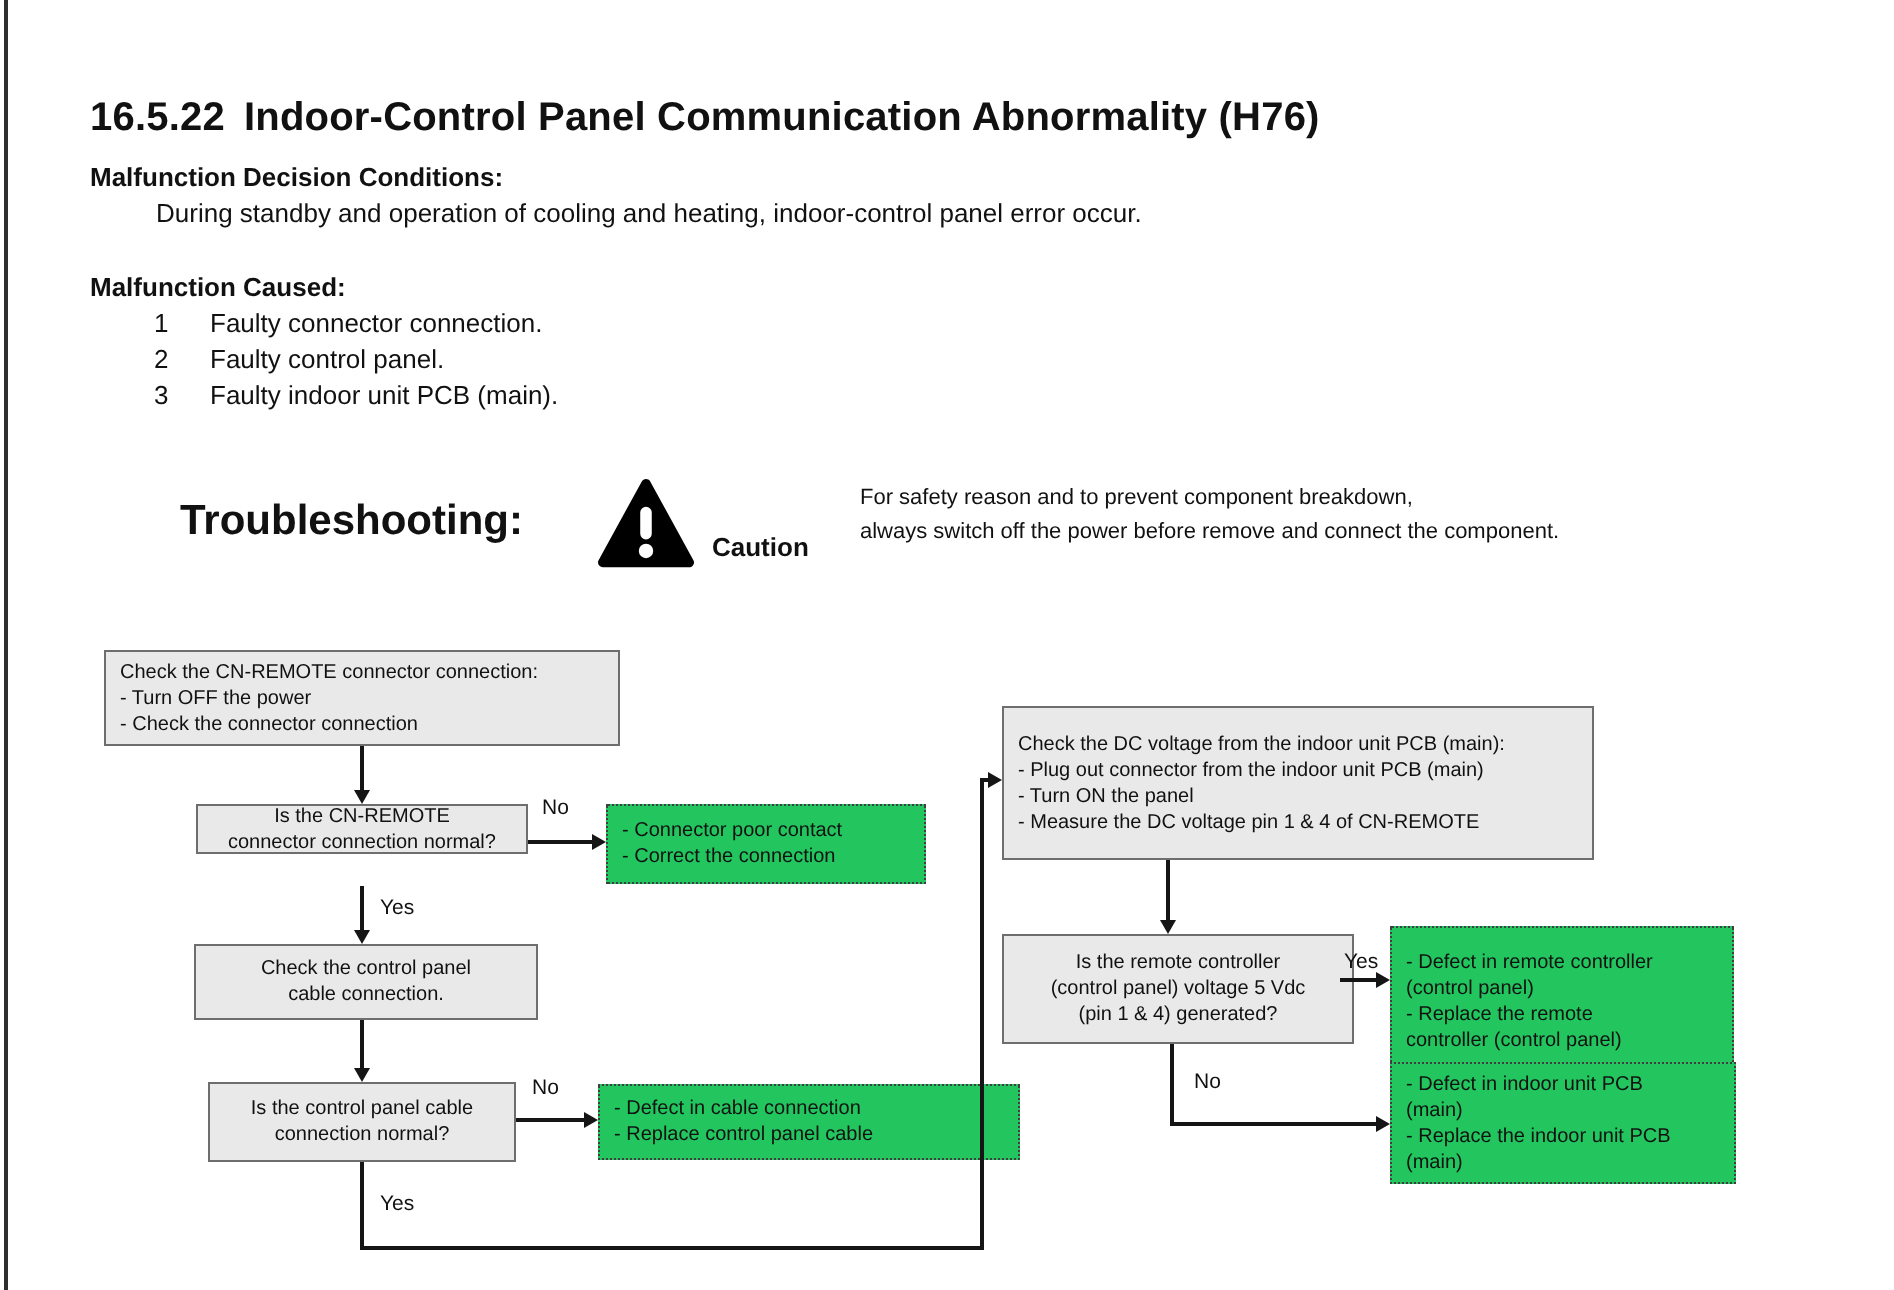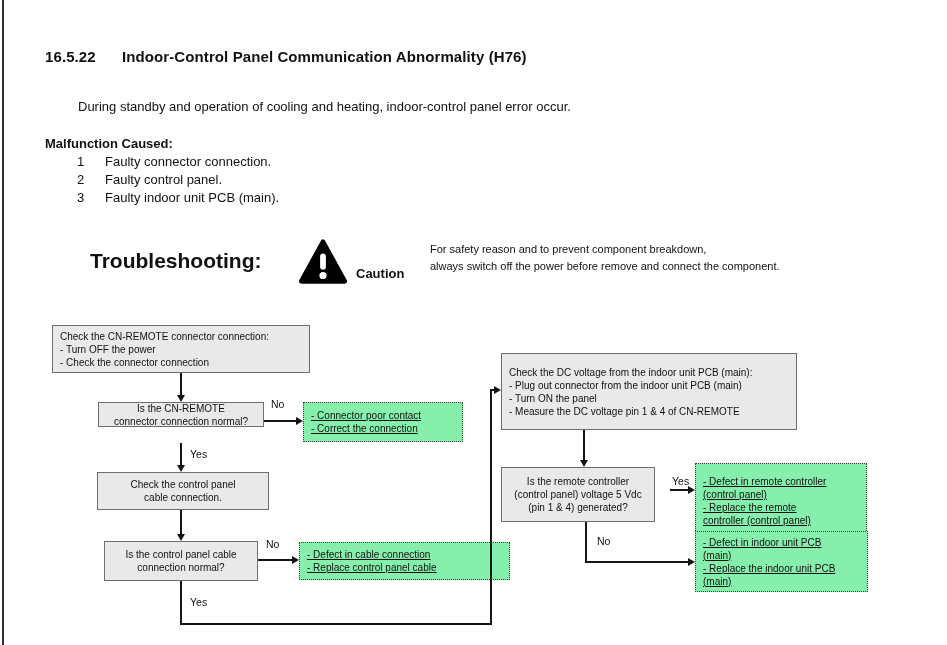--- a/index.html
+++ b/index.html
@@ -2,52 +2,53 @@
 <html><head>
 <meta charset="utf-8">
 <style>
   html,body{margin:0;padding:0;background:#ffffff;}
   #page{position:relative;width:947px;height:645px;background:#ffffff;overflow:hidden;
         font-family:"Liberation Sans", sans-serif;color:#111;}
   .abs{position:absolute;}
   
   #left-rule{position:absolute;left:2px;top:0;width:2px;height:645px;background:#2e2e2e;}
   
-  .h-title{font-size:15px;font-weight:bold;letter-spacing:.1px;white-space:nowrap;}
+  .h-title{font-size:20px;font-weight:bold;letter-spacing:.1px;white-space:nowrap;}
   .h-sub{font-size:13px;font-weight:bold;white-space:nowrap;}
   .body-txt{font-size:13px;white-space:nowrap;}
   .cause-num{font-size:13px;width:16px;text-align:left;}
   
   .ts-head{font-size:21px;font-weight:bold;white-space:nowrap;}
   .caution-lab{font-size:13px;font-weight:bold;}
   .safety{font-size:11px;white-space:nowrap;}
   
   .box{position:absolute;background:#e9e9e9;border:1.5px solid #6e6e6e;box-sizing:border-box;
        font-size:10px;line-height:13px;color:#111;display:flex;flex-direction:column;justify-content:center;}
   .la{align-items:flex-start;text-align:left;padding:3px 7px;}
   .ca{align-items:center;text-align:center;padding:2px 4px;}
-  .result{background:#86efac;border:1.5px dotted #3f3f3f;text-decoration:underline;}
+  .result{background:#22c55e;border:1.5px dotted #3f3f3f;}
   .box div{white-space:nowrap;}
   
   .fl{position:absolute;background:#151515;}
   .ah-d{position:absolute;width:0;height:0;border-left:4.5px solid transparent;
         border-right:4.5px solid transparent;border-top:7px solid #151515;}
   .ah-r{position:absolute;width:0;height:0;border-top:4.5px solid transparent;
         border-bottom:4.5px solid transparent;border-left:7px solid #151515;}
   .lab{position:absolute;font-size:10.5px;color:#111;white-space:nowrap;}
 </style>
 </head>
 <body>
 
 <div id="page">
   <div id="left-rule"></div>
 
   <div class="abs h-title" style="left:45px;top:48px;">16.5.22</div>
   <div class="abs h-title" style="left:122px;top:48px;">Indoor-Control Panel Communication Abnormality (H76)</div>
 
+  <div class="abs h-sub" style="left:45px;top:81px;">Malfunction Decision Conditions:</div>
   <div class="abs body-txt" style="left:78px;top:99px;">During standby and operation of cooling and heating, indoor-control panel error occur.</div>
 
   <div class="abs h-sub" style="left:45px;top:136px;">Malfunction Caused:</div>
 
   <div class="abs cause-num" style="left:77px;top:154px;">1</div>
   <div class="abs body-txt" style="left:105px;top:154px;">Faulty connector connection.</div>
   <div class="abs cause-num" style="left:77px;top:172px;">2</div>
   <div class="abs body-txt" style="left:105px;top:172px;">Faulty control panel.</div>
   <div class="abs cause-num" style="left:77px;top:190px;">3</div>
   <div class="abs body-txt" style="left:105px;top:190px;">Faulty indoor unit PCB (main).</div>
@@ -125,21 +126,21 @@
   <div class="box la" style="left:501px;top:353px;width:296px;height:77px;">
     <div>Check the DC voltage from the indoor unit PCB (main):</div>
     <div>- Plug out connector from the indoor unit PCB (main)</div>
     <div>- Turn ON the panel</div>
     <div>- Measure the DC voltage pin 1 &amp; 4 of CN-REMOTE</div>
   </div>
 
   <div class="fl" style="left:583px;top:430px;width:2px;height:31px;"></div>
   <div class="ah-d" style="left:580px;top:460px;"></div>
 
-  <div class="box ca" style="left:501px;top:467px;width:154px;height:55px;">
+  <div class="box ca" style="left:501px;top:467px;width:176px;height:55px;">
     <div>Is the remote controller</div>
     <div>(control panel) voltage 5 Vdc</div>
     <div>(pin 1 &amp; 4) generated?</div>
   </div>
 
   <div class="lab" style="left:672px;top:475px;">Yes</div>
   <div class="fl" style="left:670px;top:489px;width:19px;height:2px;"></div>
   <div class="ah-r" style="left:688px;top:486px;"></div>
 
   <div class="box result la" style="left:695px;top:463px;width:172px;height:76px;">

